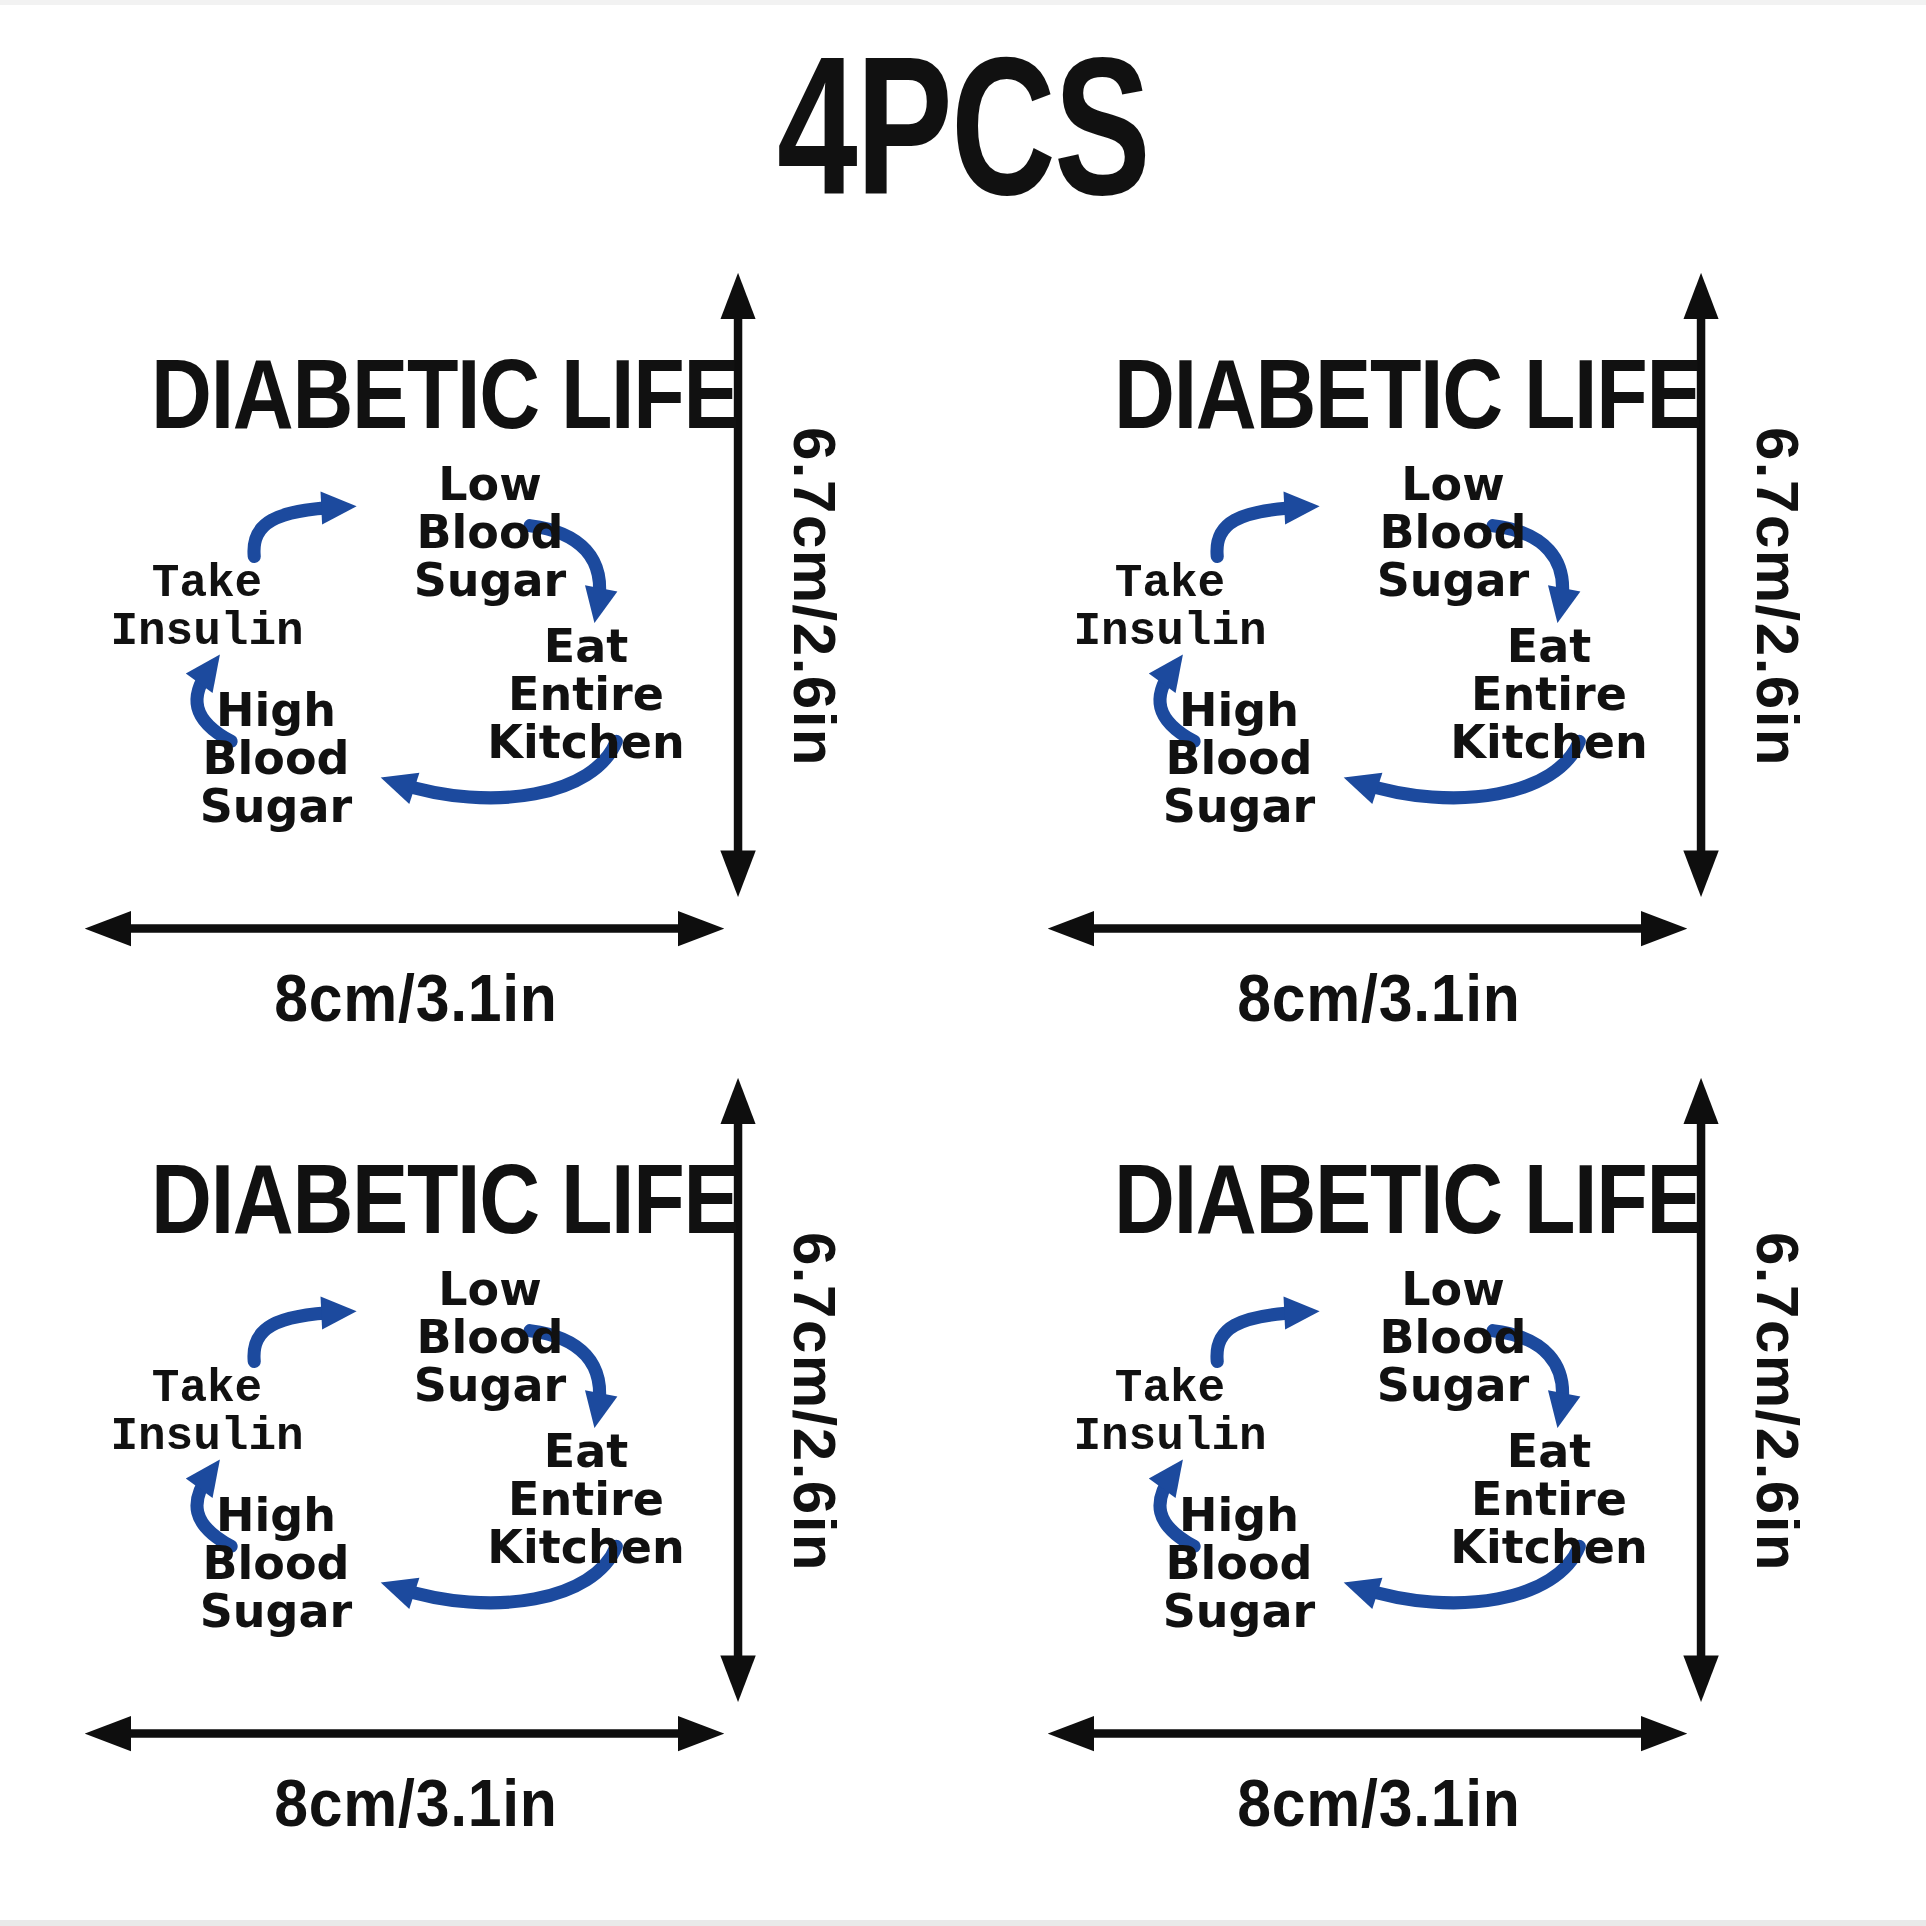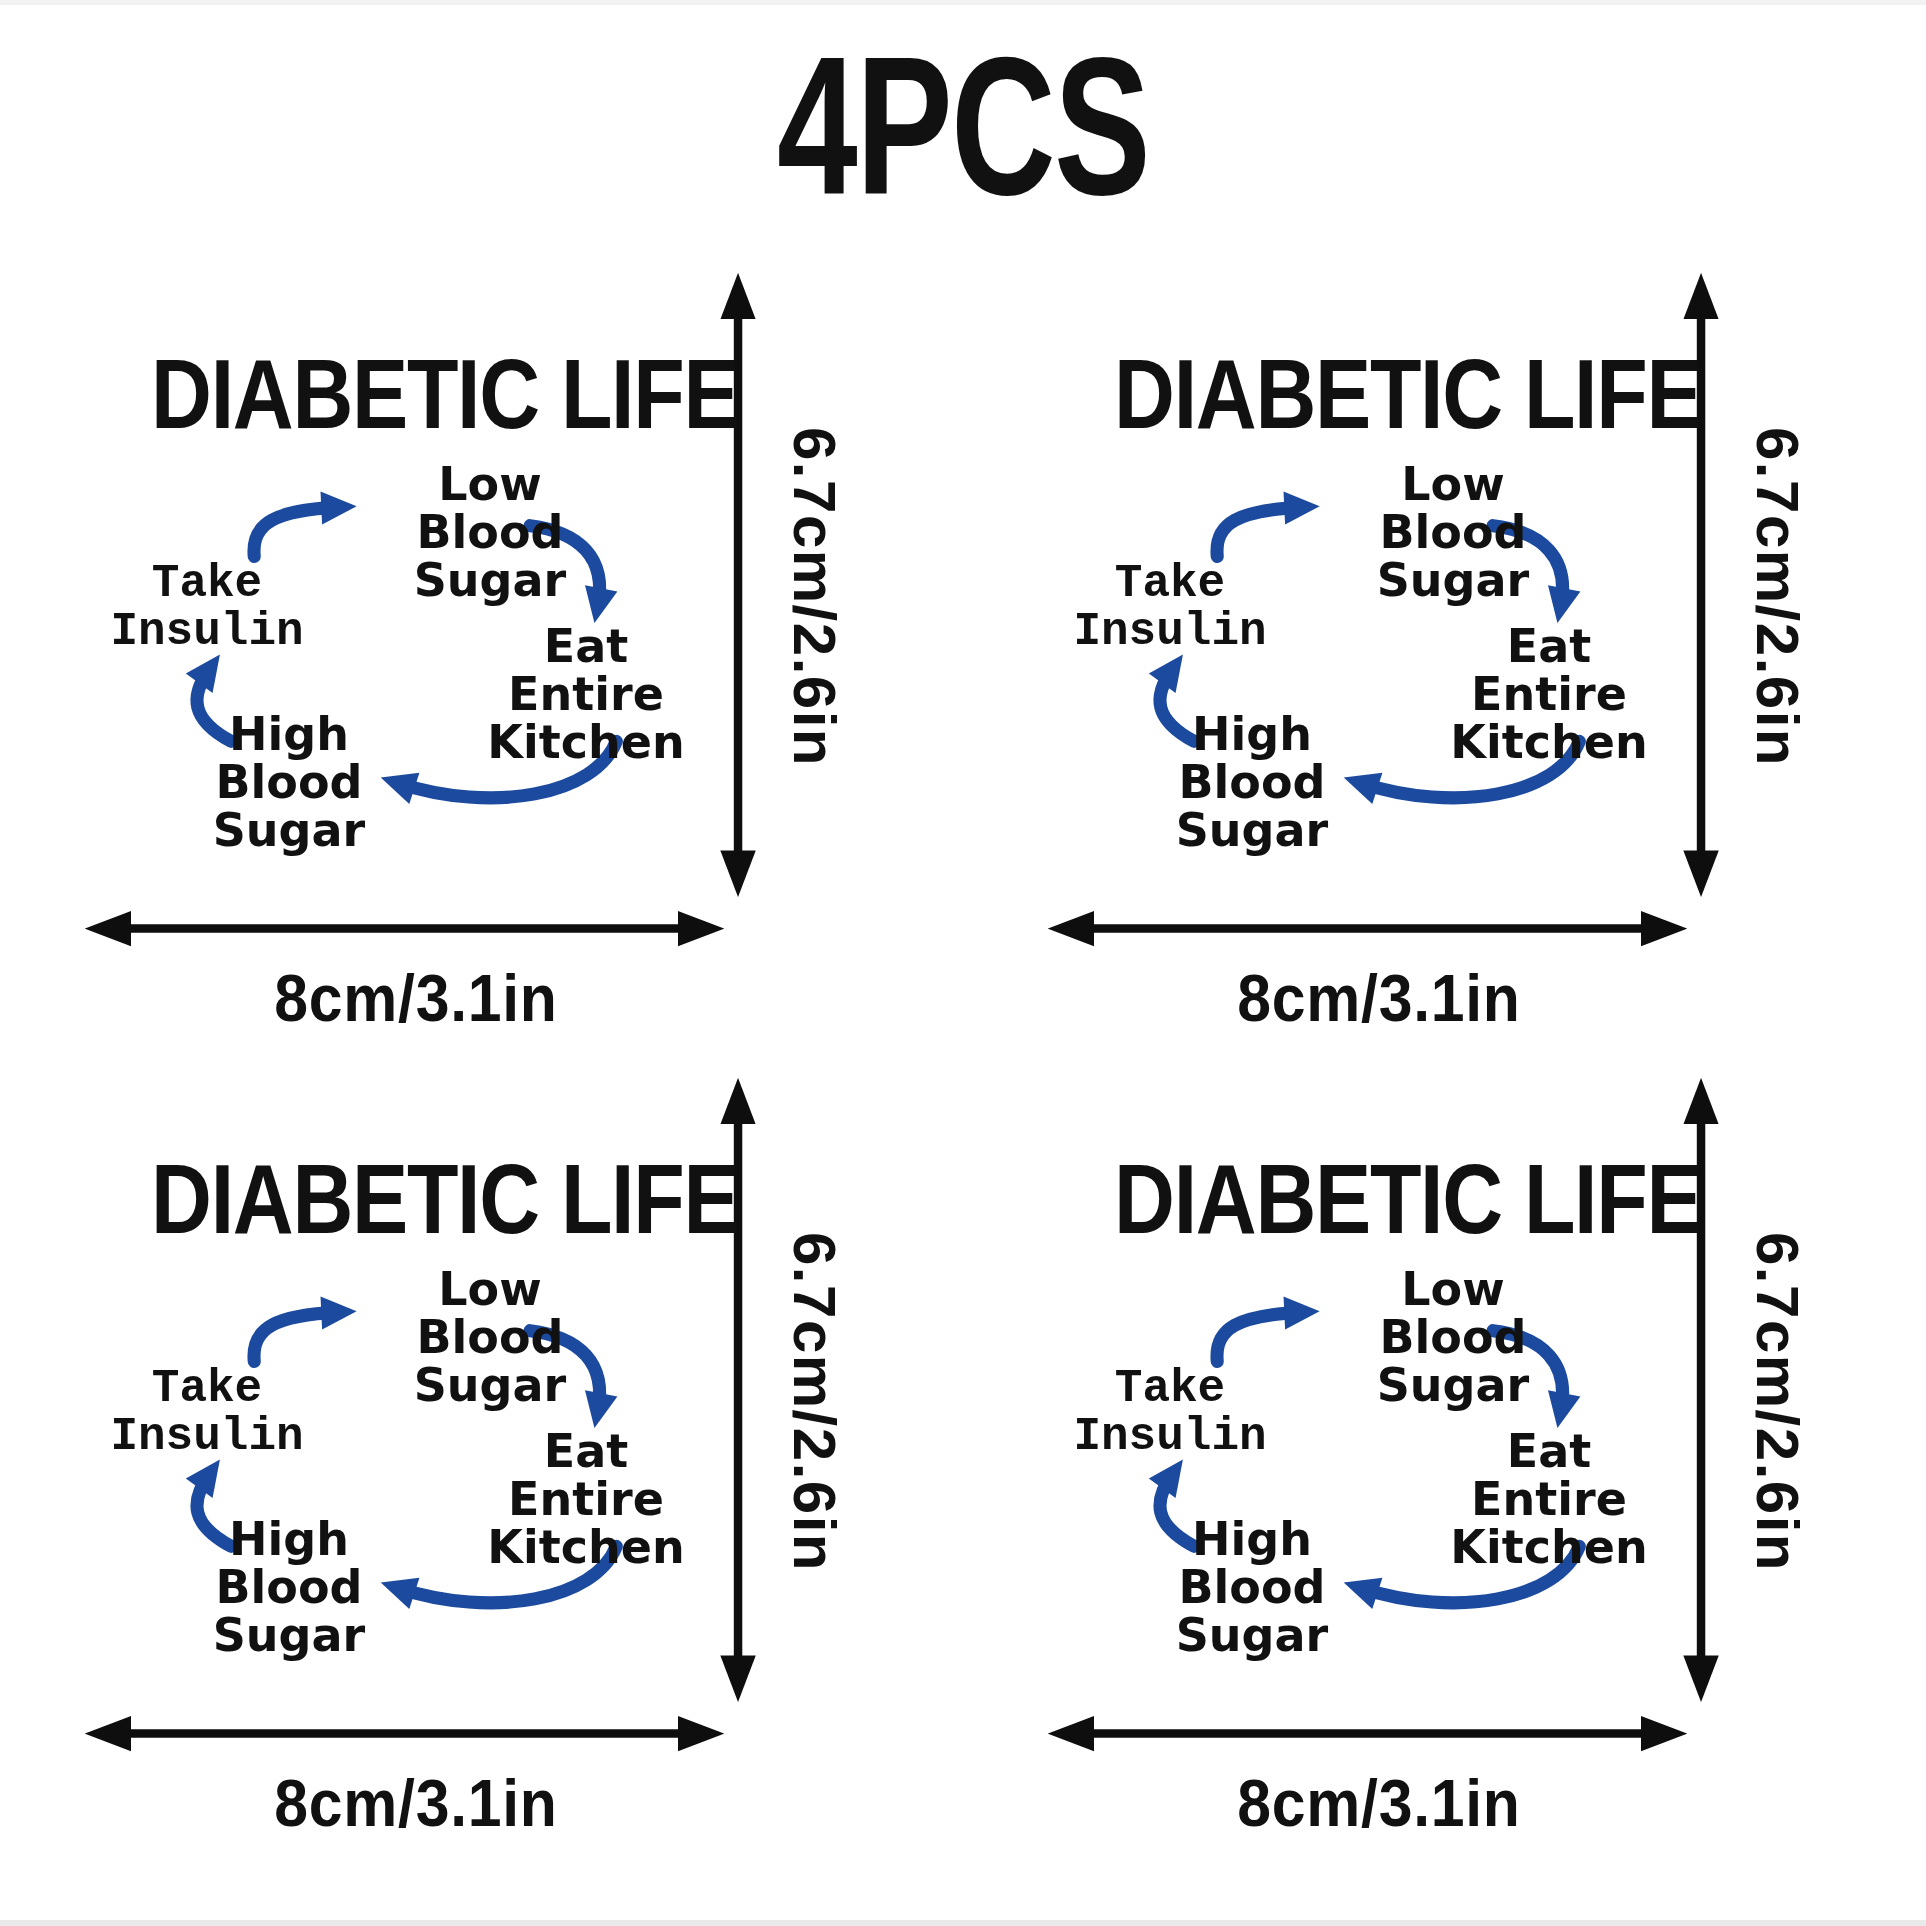--- a/index.html
+++ b/index.html
@@ -24,21 +24,21 @@
        text-align:center;font-size:98px;font-weight:bold;line-height:1;
        letter-spacing:-1.5px;transform:scaleX(0.86);transform-origin:center;white-space:nowrap;}
 
   .cyc{position:absolute;text-align:center;font-family:"DejaVu Sans",sans-serif;
        font-weight:bold;font-size:46px;line-height:1.04;transform:translateX(-50%);
        white-space:nowrap;}
   .cyc span{display:block;}
   .lbs{left:448px;top:461px;margin-left:42px;}
   .ti {left:207px;top:561px;font-family:Liberation Mono, monospace;}
   .eek{left:586px;top:623px;}
-  .hbs{left:289px;top:687px;margin-top:24px;}
+  .hbs{left:276px;top:687px;}
 
   .hlabel{position:absolute;left:185px;top:965px;width:462px;text-align:center;
        font-size:66px;font-weight:bold;line-height:1;letter-spacing:0.8px;
        transform:scaleX(0.92);transform-origin:center;white-space:nowrap;}
   .vlabel{position:absolute;left:814px;top:597px;font-size:60px;font-weight:bold;
        line-height:1;letter-spacing:1.5px;white-space:nowrap;
        transform:translate(-50%,-50%) rotate(90deg);transform-origin:center;}
 </style>
 </head>
 <body>

